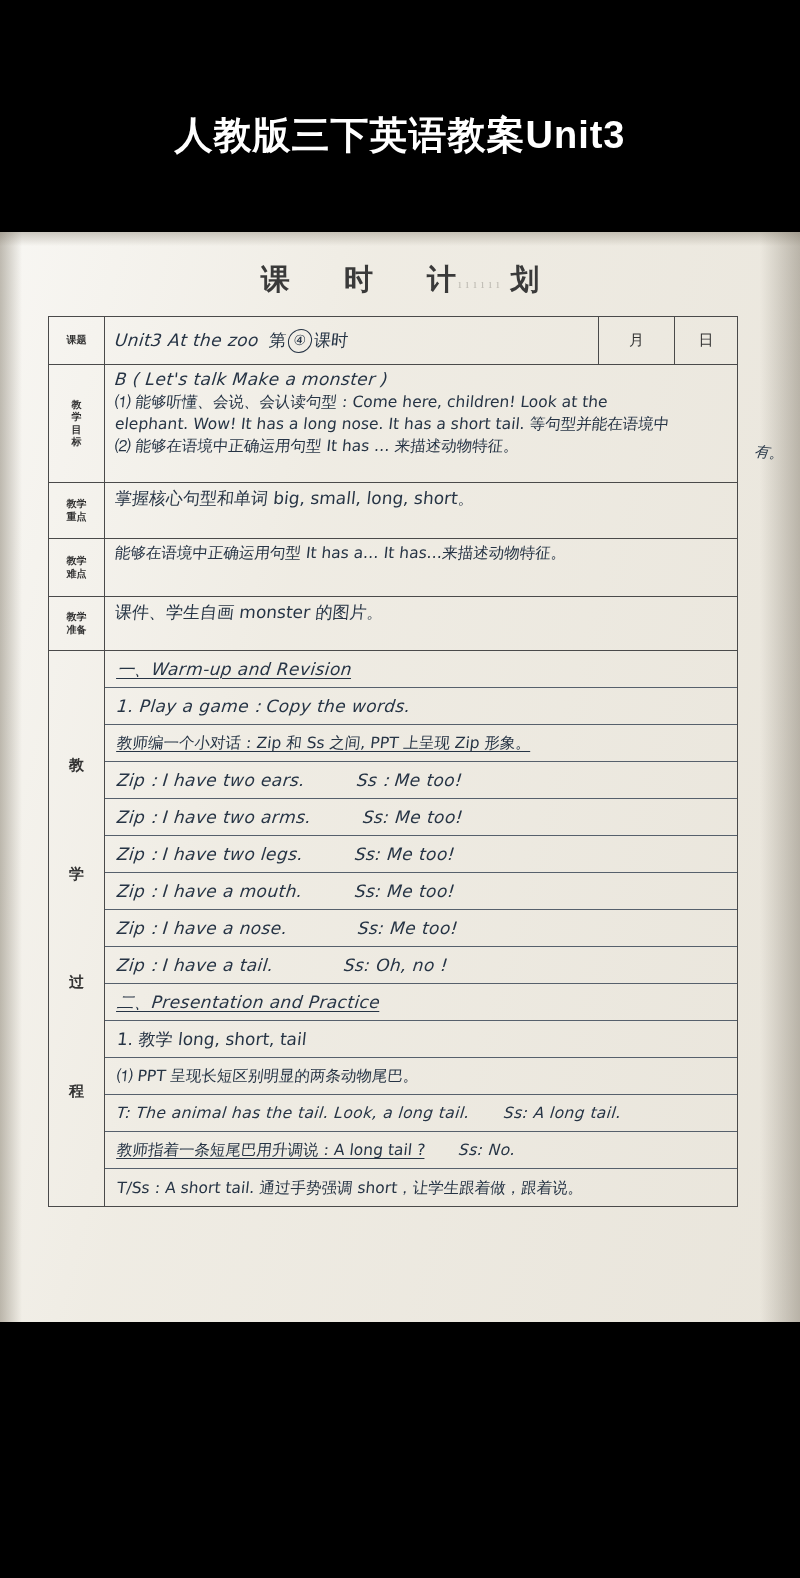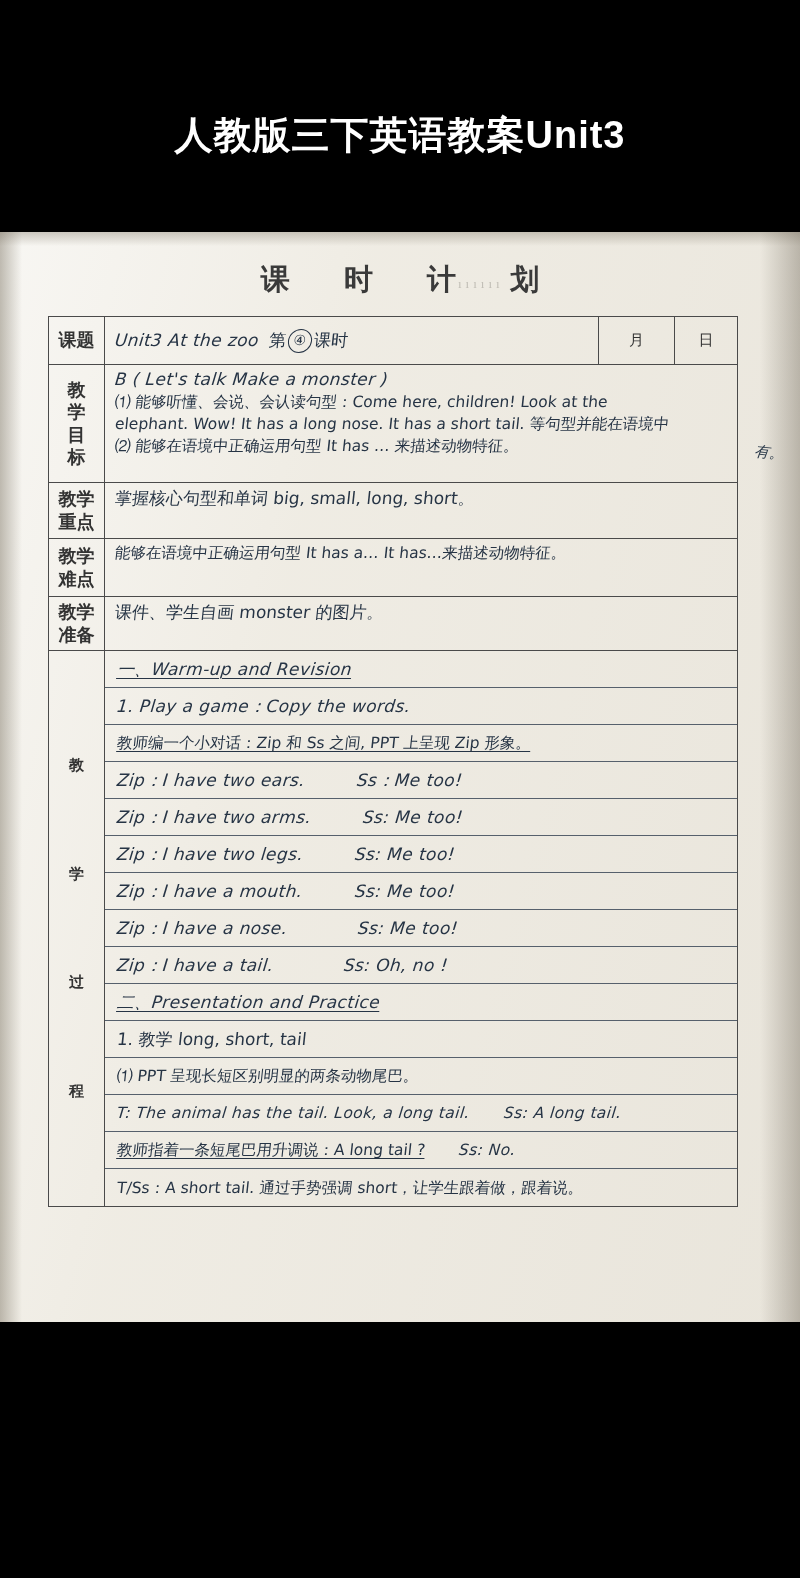--- a/index.html
+++ b/index.html
@@ -115,21 +115,21 @@
   .lbl {
     width: 56px;
     flex: 0 0 56px;
     border-right: 1.4px solid #4a4a4a;
     box-sizing: border-box;
     display: flex;
     flex-direction: column;
     align-items: center;
     justify-content: center;
     font-family: "DejaVu Serif", serif;
-    font-size: 18px;
+    font-size: 10px;
     font-weight: bold;
     color: #333;
     line-height: 1.25;
     padding: 3px 0;
   }
   .cell {
     flex: 1;
     box-sizing: border-box;
     padding: 4px 8px 3px 10px;
     font-family: "Liberation Serif", serif;

